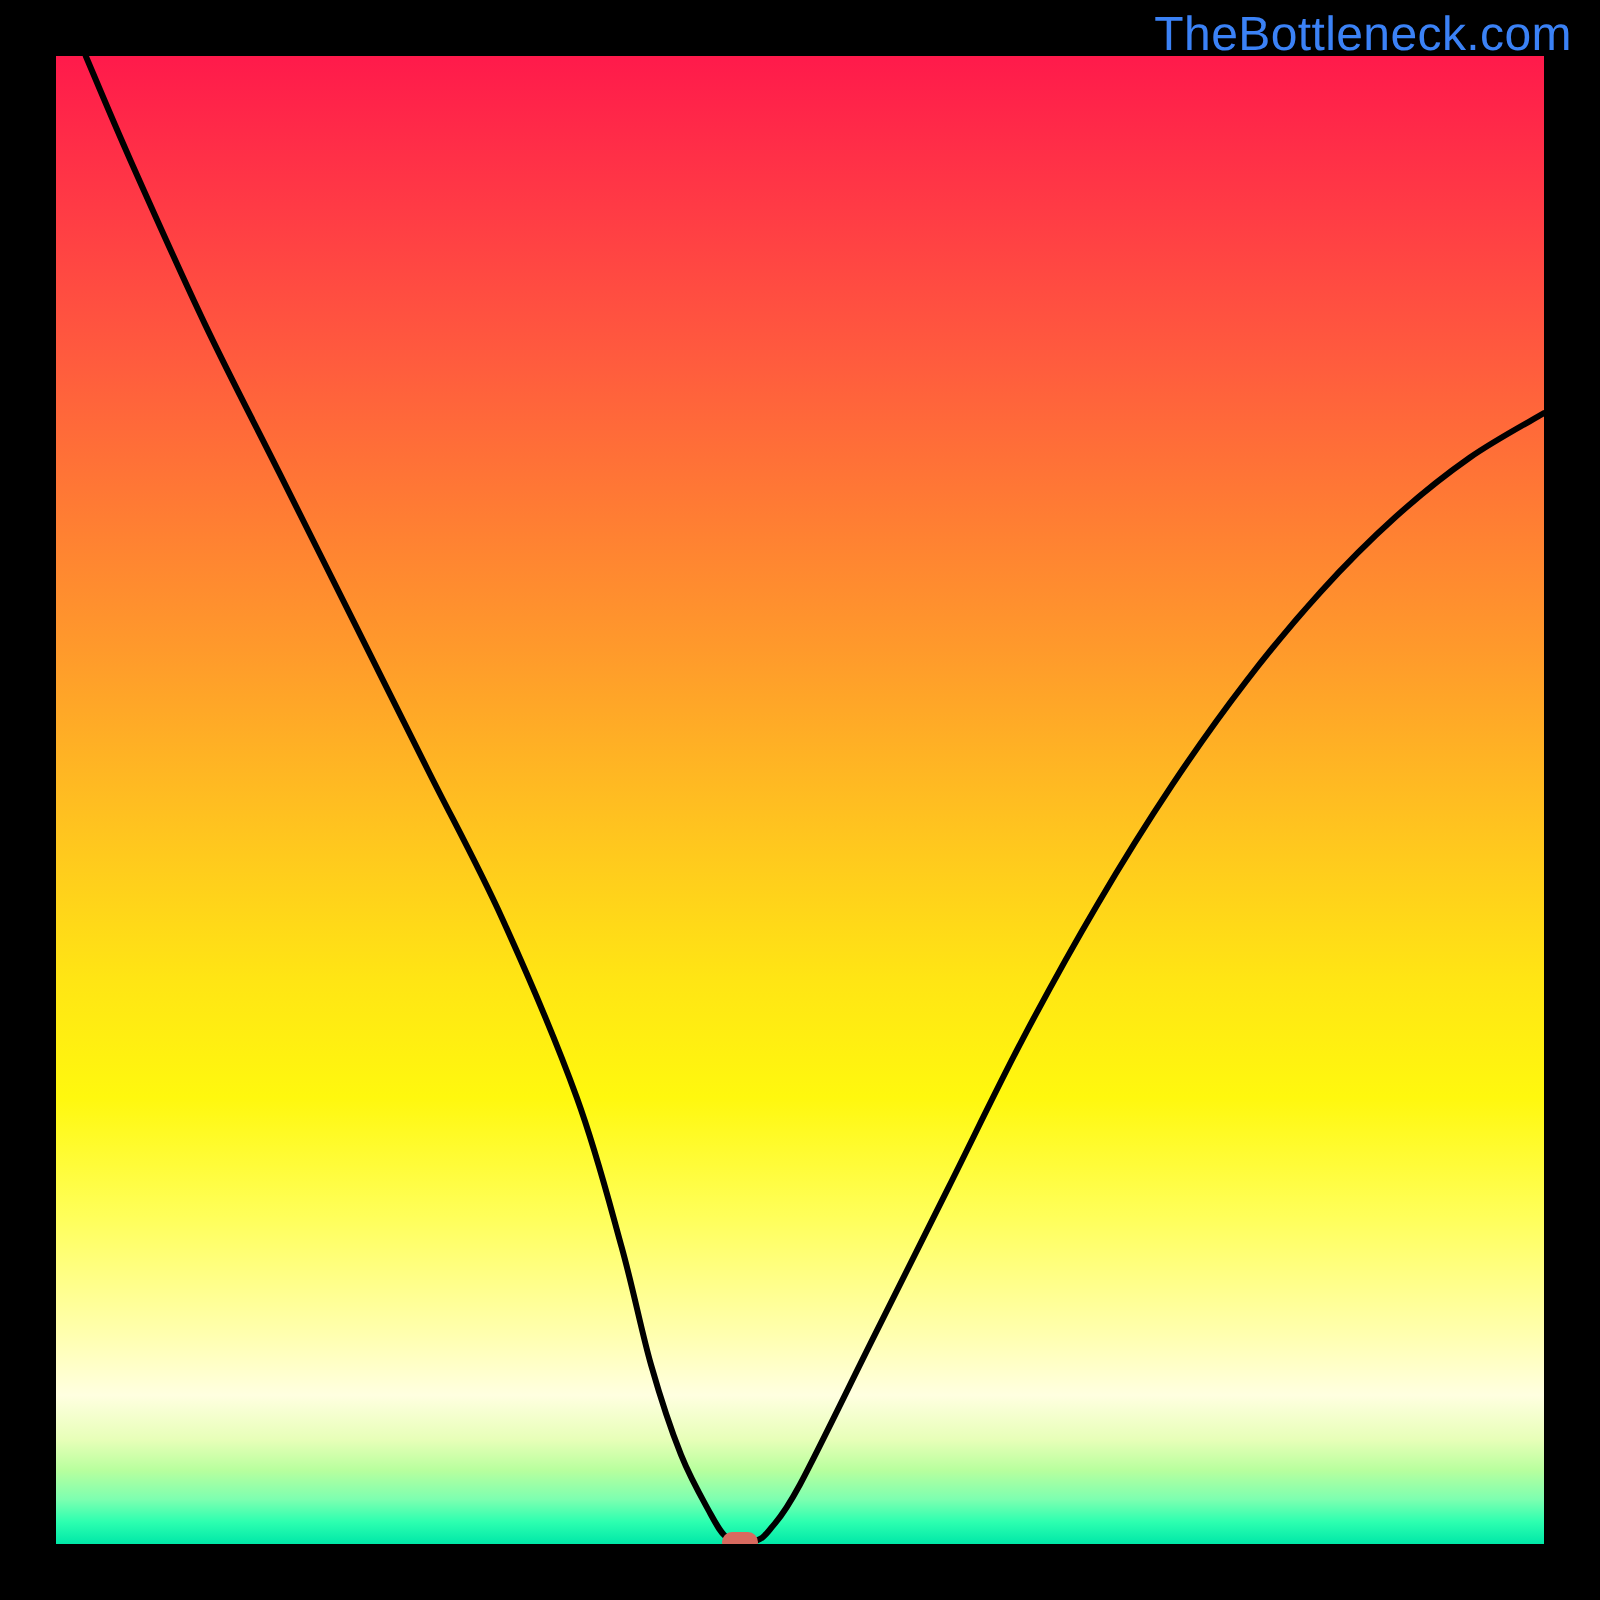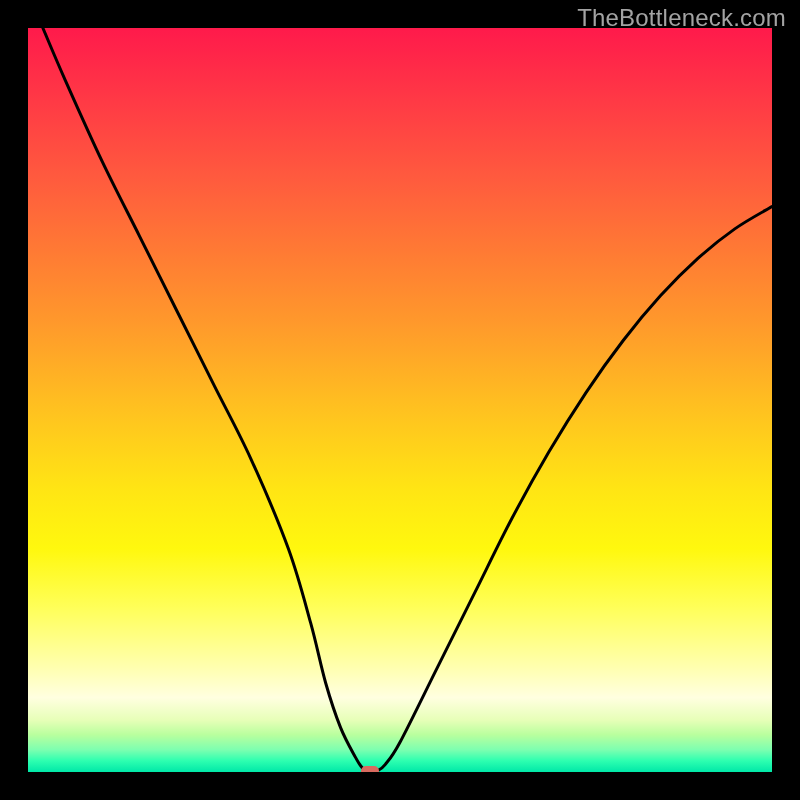--- a/index.html
+++ b/index.html
@@ -14,21 +14,21 @@
   .frame {
     position: relative;
     width: 800px;
     height: 800px;
     background: #000;
   }
   .watermark {
     position: absolute;
     top: 4px;
     right: 14px;
-    color: #a3a3a3;
+    color: #3b82f6;
     font-size: 24px;
     font-weight: 500;
     letter-spacing: 0.2px;
     z-index: 40;
     user-select: none;
   }
   .plot-area {
     position: absolute;
     left: 28px;
     top: 28px;

